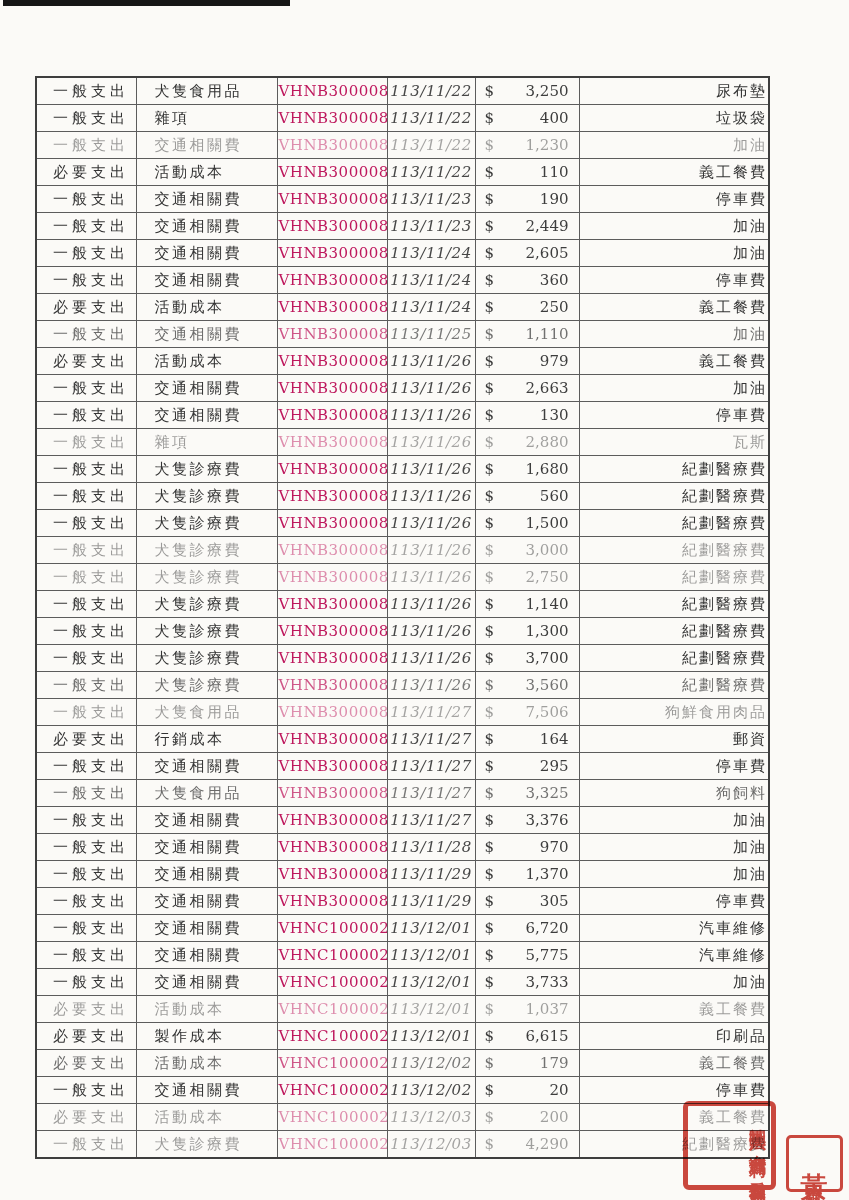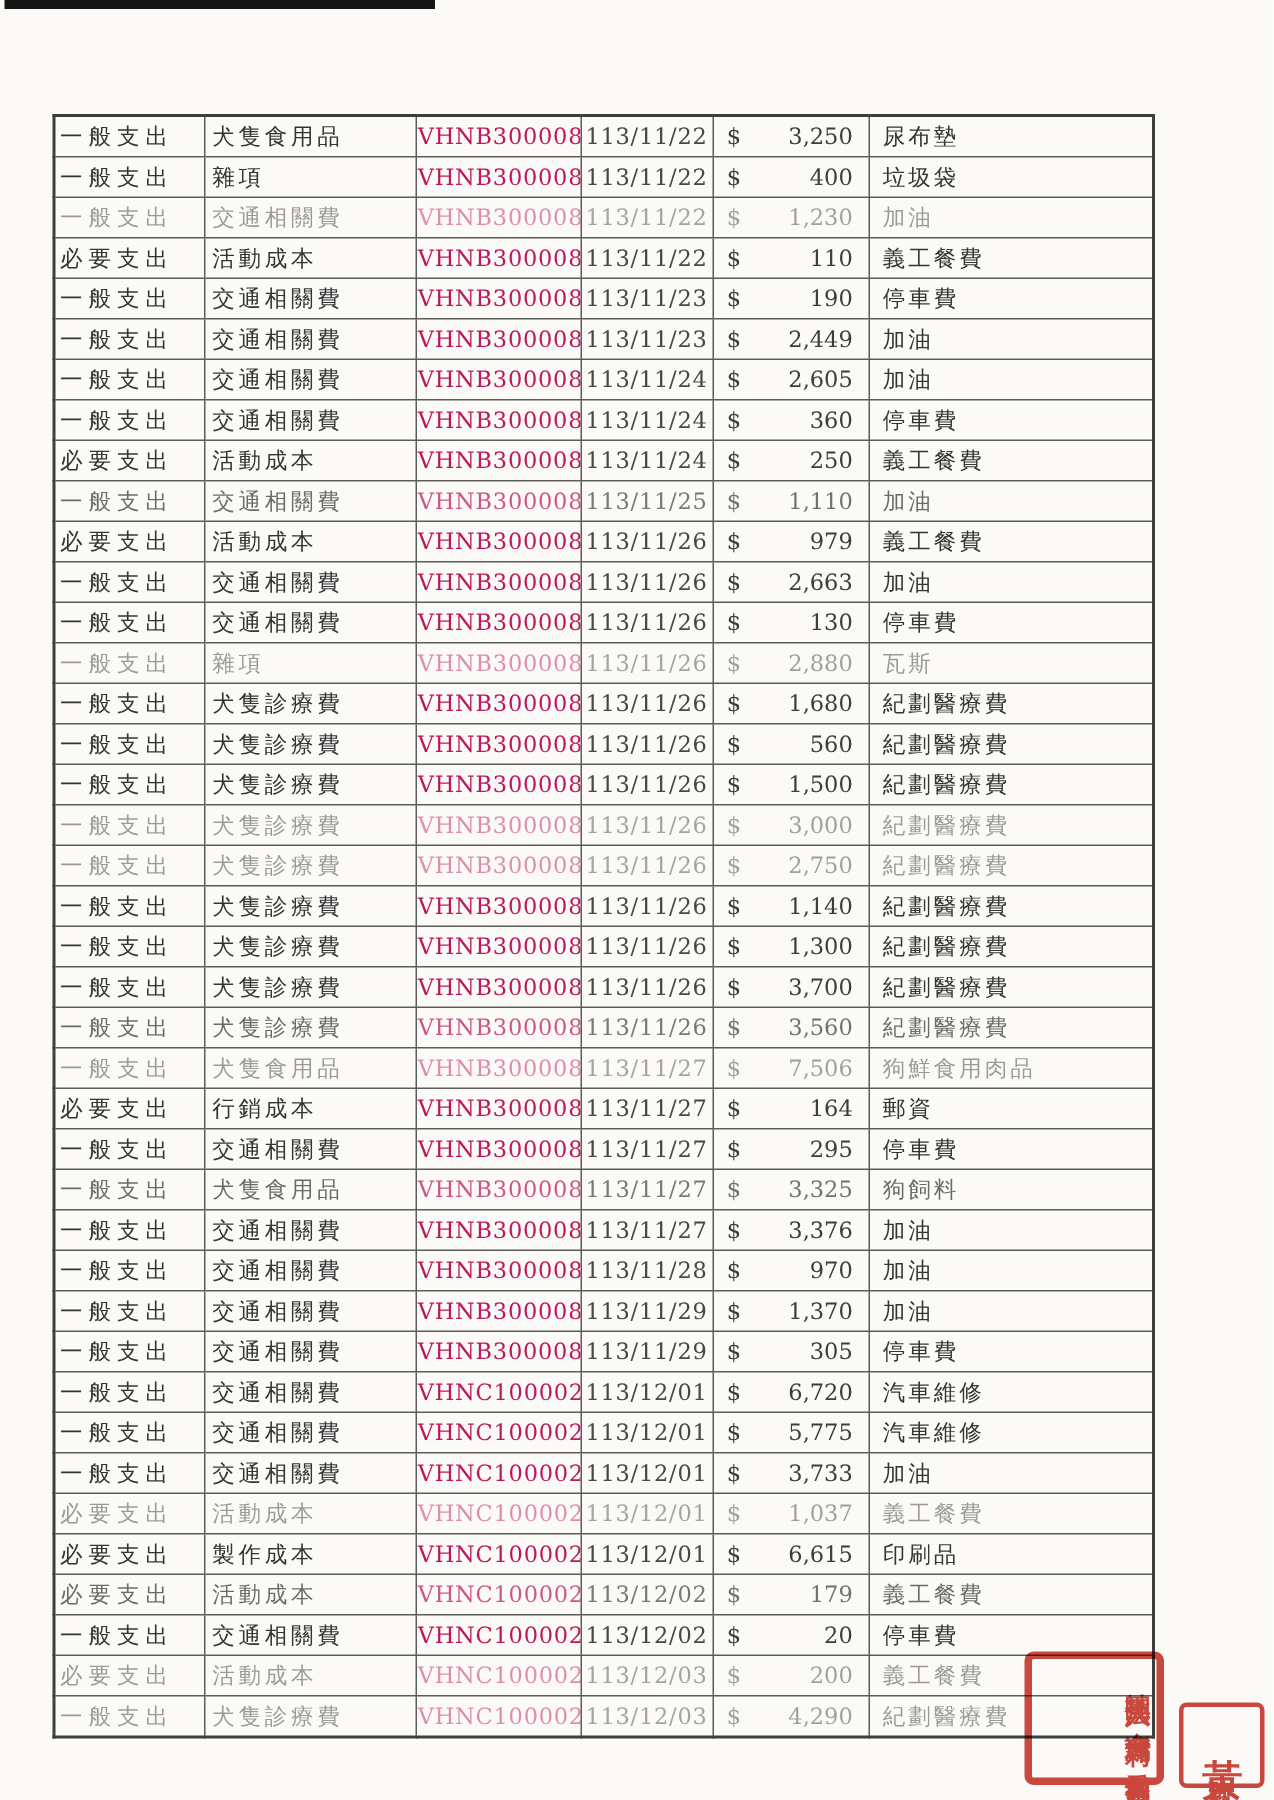--- a/index.html
+++ b/index.html
@@ -21,27 +21,27 @@
     color:#343434;
   }
   table.ledger td{
     border:1px solid #5c5c5c;
     vertical-align:middle;
     overflow:hidden;white-space:nowrap;
     font-size:15px;
     height:24px;
   }
   table.ledger{border:2px solid #3e3e3e;}
-  td.c-type{padding-left:3px;letter-spacing:4px;}
-  td.c-cat{padding-left:5px;letter-spacing:2.5px;font-family:Liberation Serif, serif;}
+  td.c-type{padding-left:16px;letter-spacing:4px;}
+  td.c-cat{padding-left:18px;letter-spacing:2.5px;font-family:Liberation Serif, serif;}
   td.c-voucher{text-align:center;font-size:14.5px;letter-spacing:.5px;color:#be185d;}
-  td.c-date{text-align:center;font-size:14.5px;letter-spacing:.5px;color:#474747;}
+  td.c-date{text-align:center;font-size:14.5px;letter-spacing:.5px;color:#474747;font-style:italic;}
   td.c-amt{font-size:14px;color:#3d3d3d;}
   td.c-amt .amt-wrap{display:flex;justify-content:space-between;align-items:center;padding:0 9px 0 8px;}
-  td.c-desc{padding-left:9px;letter-spacing:2px;}
+  td.c-desc{padding-left:9px;letter-spacing:2px;text-align:right;}
   tr.fade-faded{opacity:.48;}
   tr.fade-semi{opacity:.72;}
   .stamp{
     position:absolute;
     color:var(--seal-red,#c9392f);
     mix-blend-mode:multiply;
     opacity:.92;
   }
   .org-seal{
     left:683px;top:1101px;width:83px;height:79px;

